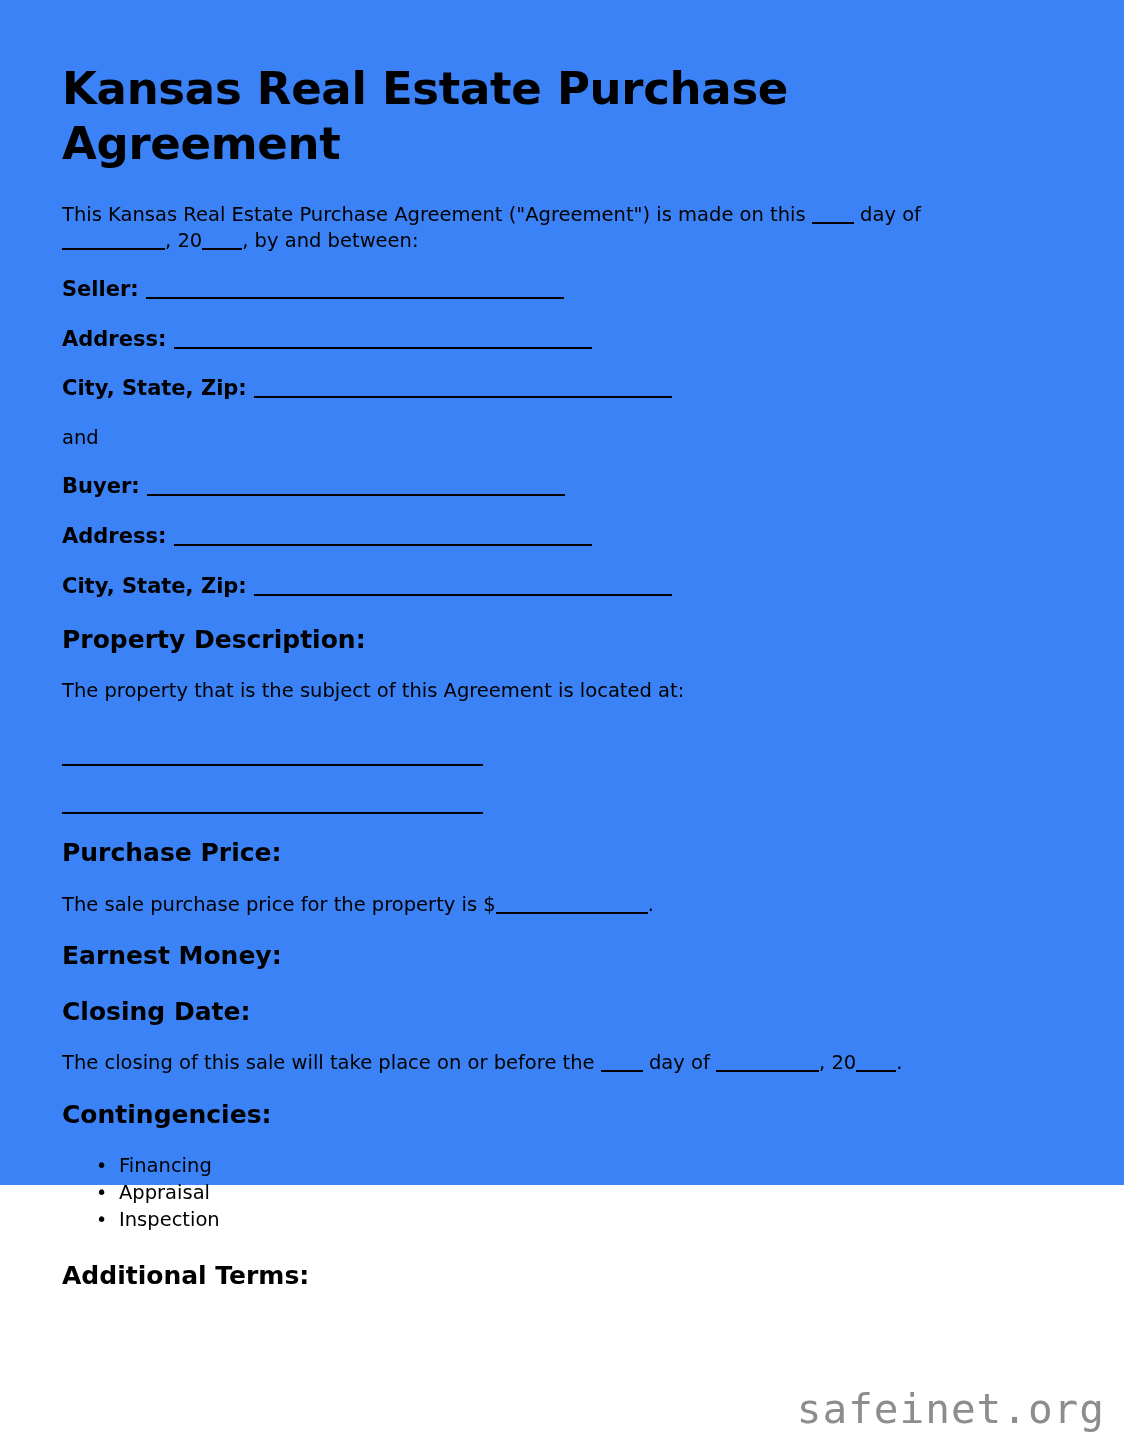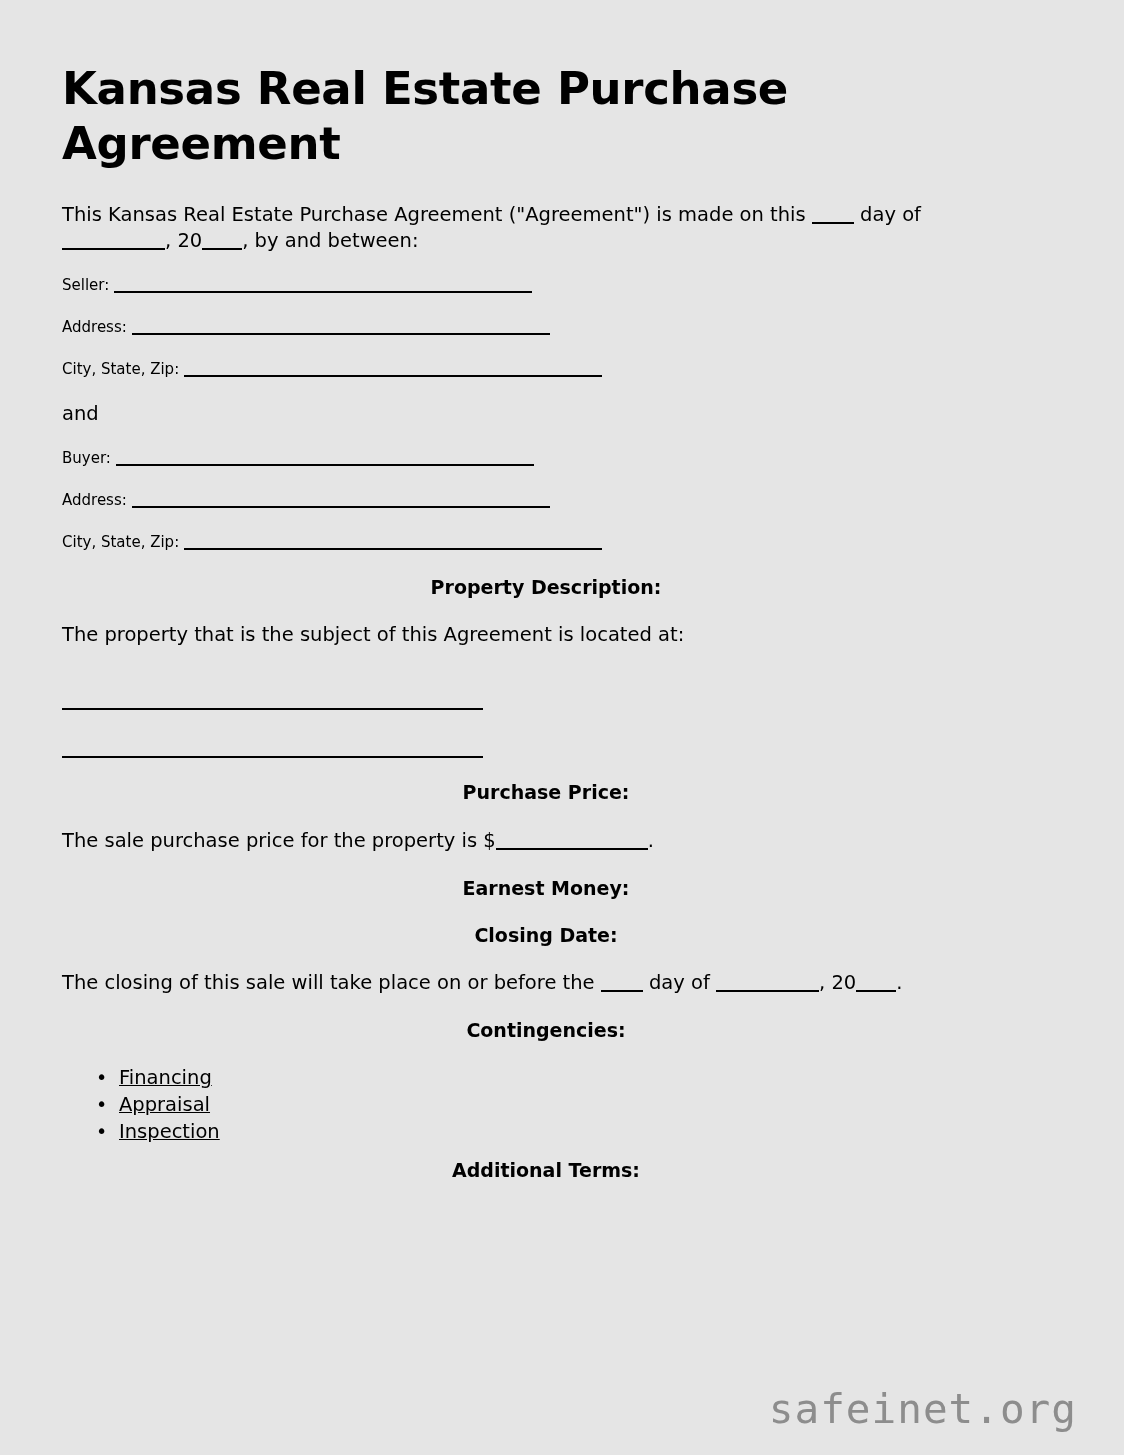--- a/index.html
+++ b/index.html
@@ -14,56 +14,55 @@
     position: relative;
     overflow: hidden;
     font-family: "DejaVu Sans", sans-serif;
     color: #000000;
     -webkit-font-smoothing: antialiased;
   }
   .page {
     position: absolute;
     left: 0; top: 0;
     width: 1124px;
-    height: 1455px;
-    background: #e5e5e5;
+    height: 1185px;
+    background: #3b82f6;
     box-sizing: border-box;
     padding: 62px 94px 0 62px;
   }
   .doc-title {
     font-size: 45px;
     font-weight: bold;
     line-height: 1.22;
     letter-spacing: -0.3px;
     margin: 0 0 30px 0;
     max-width: 760px;
   }
   p.body-text {
     font-size: 19.5px;
     line-height: 1.33;
     margin: 8px 0 22px 0;
     font-weight: normal;
   }
   p.field-line {
-    font-size: 15px;
+    font-size: 21px;
     line-height: 1.33;
     margin: 0 0 22px 0;
-    font-weight: normal;
+    font-weight: bold;
     white-space: nowrap;
   }
   p.field-line .blank,
   p.body-text .blank {
     font-weight: normal;
   }
   h2.section-head {
-    font-size: 19px;
+    font-size: 25px;
     font-weight: bold;
     line-height: 1.33;
     margin: 0 0 22px 0;
-    text-align: center;
   }
   .blank {
     display: inline-block;
     border-bottom: 2.2px solid #000;
     vertical-align: -3px;
     height: 0;
   }
   .blank-short  { width: 42px; }
   .blank-tiny   { width: 40px; }
   .blank-med    { width: 103px; }
@@ -77,43 +76,42 @@
     height: 0;
     border-bottom: 2.2px solid #000;
     margin: 0 0 0 0;
   }
   .rule-block {
     margin: 0 0 22px 0;
   }
   .rule-spacer-1 { height: 38px; }
   .rule-spacer-2 { height: 46px; }
   ul.contingency-list {
-    margin: 0 0 9px 0;
+    margin: 0 0 22px 0;
     padding: 0 0 0 34px;
     list-style: none;
-    text-decoration: underline;
   }
   ul.contingency-list li {
     font-size: 19.5px;
     line-height: 1.37;
     position: relative;
     padding-left: 23px;
     margin: 0;
   }
   ul.contingency-list li::before {
     content: "\2022";
     position: absolute;
     left: 0;
     top: -1px;
     font-size: 19px;
     line-height: 1.37;
   }
   .watermark {
     position: absolute;
-    right: 47px;
+    right: 19px;
     bottom: 22px;
     font-family: "DejaVu Sans Mono", monospace;
     font-size: 41px;
     color: #8d8d8d;
     letter-spacing: 1px;
     white-space: nowrap;
     user-select: none;
   }
   .gap-after-list { height: 4px; }
 </style>

